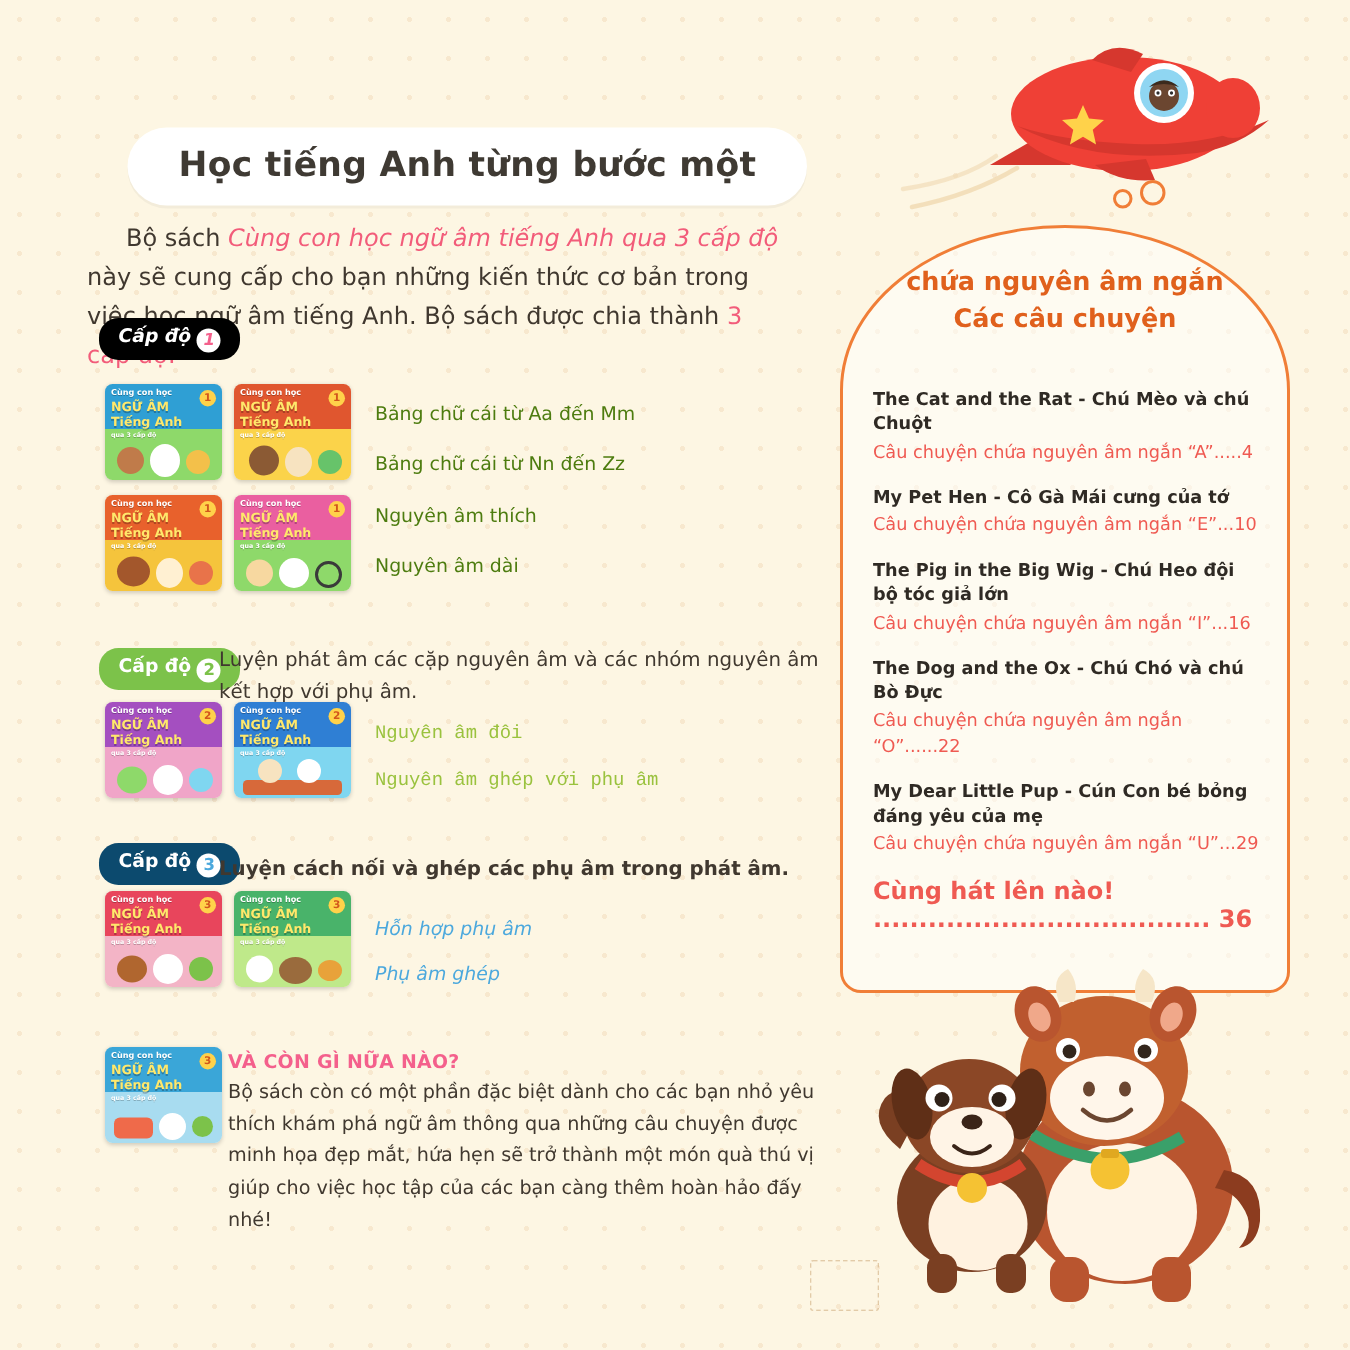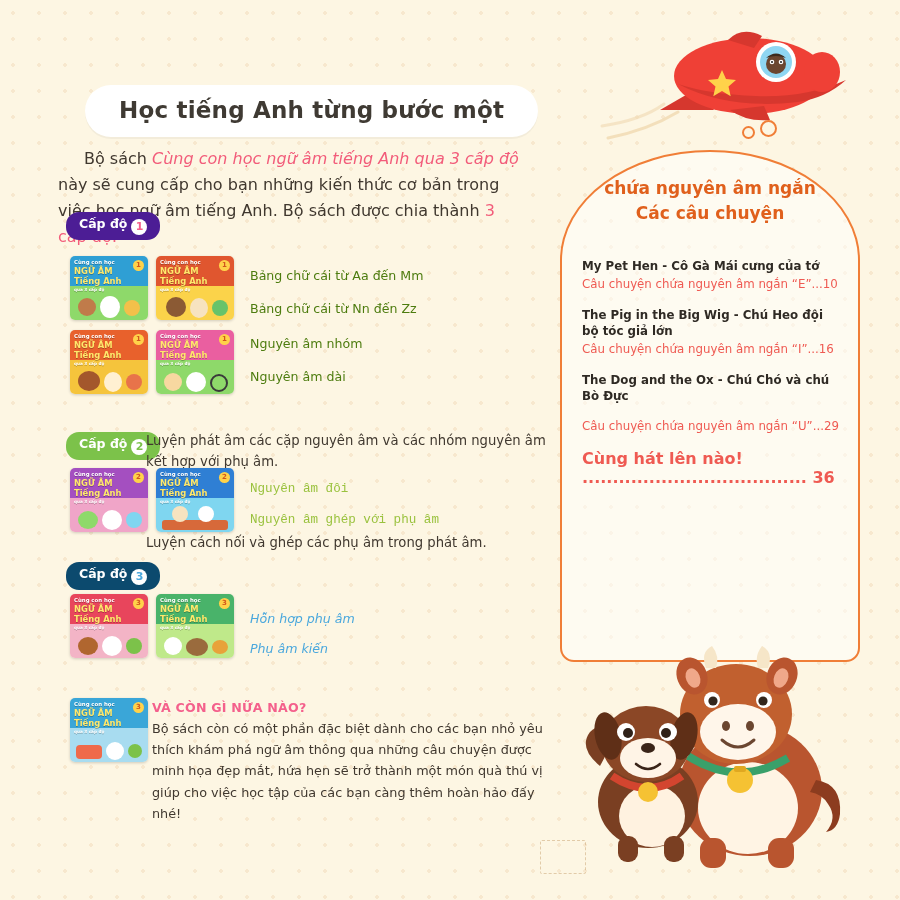--- a/index.html
+++ b/index.html
@@ -45,21 +45,21 @@
   .lvl-row{ position:absolute; }
   .lvl-badge{
     display:inline-block; color:#fff; font-size:12.5px; font-weight:bold;
     border-radius:13px; padding:4px 13px 5px 13px; white-space:nowrap;
   }
   .lvl-badge .num{
     display:inline-block; background:#fff; color:inherit; border-radius:50%;
     width:16px; height:16px; line-height:16px; text-align:center; font-size:11px;
     margin-left:4px; vertical-align:-2px;
   }
-  .b1{ background:#4c1d95; } .b1 .num{ color:#f4608c; }
+  .b1{ background:#000000;font-style:italic; } .b1 .num{ color:#f4608c; }
   .b2{ background:#7cc24a; } .b2 .num{ color:#7cc24a; }
   .b3{ background:#0c4a6e; } .b3 .num{ color:#4ba8dd; }
   .lvl-text{
     position:absolute; font-size:13.2px; line-height:1.6; color:#40382f;
   }
 
   
   .cover{
     position:absolute; width:78px; height:64px; border-radius:5px;
     overflow:hidden; box-shadow:0 1px 3px rgba(0,0,0,.18);
@@ -228,21 +228,21 @@
     <div class="band" style="background:#ea5fa0"></div>
     <div class="ttl"><span>Cùng con học</span><span class="big">NGỮ ÂM</span><span class="big">Tiếng Anh</span><span class="sub">qua 3 cấp độ</span></div>
     <div class="badge">1</div>
     <div class="blob" style="left:8px;bottom:3px;width:18px;height:18px;background:#f7d8a0"></div>
     <div class="blob" style="left:30px;bottom:2px;width:20px;height:20px;background:#fff"></div>
     <div class="blob" style="left:54px;bottom:2px;width:18px;height:18px;border:2px solid #3a3a3a;background:transparent"></div>
   </div>
 
   <div class="cover-label lab-pink" style="left:250px; top:268px;">Bảng chữ cái từ Aa đến Mm</div>
   <div class="cover-label lab-pink" style="left:250px; top:301px;">Bảng chữ cái từ Nn đến Zz</div>
-  <div class="cover-label lab-pink" style="left:250px; top:336px;">Nguyên âm nhóm</div>
+  <div class="cover-label lab-pink" style="left:250px; top:336px;">Nguyên âm thích</div>
   <div class="cover-label lab-pink" style="left:250px; top:369px;">Nguyên âm dài</div>
 
   <div class="lvl-row" style="left:66px; top:432px;">
     <span class="lvl-badge b2">
       <span>Cấp độ</span><span class="num">2</span>
     </span>
   </div>
   <div class="lvl-text" style="left:146px; top:430px; width:400px;">Luyện phát âm các cặp nguyên âm và các nhóm nguyên âm kết hợp với phụ âm.</div>
 
   <div class="cover" style="left:70px; top:468px;">
@@ -265,21 +265,21 @@
   </div>
 
   <div class="cover-label lab-green" style="left:250px; top:482px;">Nguyên âm đôi</div>
   <div class="cover-label lab-green" style="left:250px; top:513px;">Nguyên âm ghép với phụ âm</div>
 
   <div class="lvl-row" style="left:66px; top:562px;">
     <span class="lvl-badge b3">
       <span>Cấp độ</span><span class="num">3</span>
     </span>
   </div>
-  <div class="lvl-text" style="left:146px; top:532px; width:400px;">Luyện cách nối và ghép các phụ âm trong phát âm.</div>
+  <div class="lvl-text" style="left:146px; top:569px; width:400px;font-weight:bold;">Luyện cách nối và ghép các phụ âm trong phát âm.</div>
 
   <div class="cover" style="left:70px; top:594px;">
     <div class="scene" style="background:#f3b4c6"></div>
     <div class="band" style="background:#e8455c"></div>
     <div class="ttl"><span>Cùng con học</span><span class="big">NGỮ ÂM</span><span class="big">Tiếng Anh</span><span class="sub">qua 3 cấp độ</span></div>
     <div class="badge">3</div>
     <div class="blob" style="left:8px;bottom:3px;width:20px;height:18px;background:#b0662f"></div>
     <div class="blob" style="left:32px;bottom:2px;width:20px;height:20px;background:#fff"></div>
     <div class="blob" style="left:56px;bottom:4px;width:16px;height:16px;background:#7cc24a"></div>
   </div>
@@ -287,61 +287,71 @@
     <div class="scene" style="background:#bfe98a"></div>
     <div class="band" style="background:#49b36a"></div>
     <div class="ttl"><span>Cùng con học</span><span class="big">NGỮ ÂM</span><span class="big">Tiếng Anh</span><span class="sub">qua 3 cấp độ</span></div>
     <div class="badge">3</div>
     <div class="blob" style="left:8px;bottom:3px;width:18px;height:18px;background:#fff"></div>
     <div class="blob" style="left:30px;bottom:2px;width:22px;height:18px;background:#9a6b3d"></div>
     <div class="blob" style="left:56px;bottom:4px;width:16px;height:14px;background:#e8a23a"></div>
   </div>
 
   <div class="cover-label lab-blue" style="left:250px; top:611px;">Hỗn hợp phụ âm</div>
-  <div class="cover-label lab-blue" style="left:250px; top:641px;">Phụ âm kiến</div>
+  <div class="cover-label lab-blue" style="left:250px; top:641px;">Phụ âm ghép</div>
 
   <div class="cover" style="left:70px; top:698px;">
     <div class="scene" style="background:#a8dcf0"></div>
     <div class="band" style="background:#3aa6d8"></div>
     <div class="ttl"><span>Cùng con học</span><span class="big">NGỮ ÂM</span><span class="big">Tiếng Anh</span><span class="sub">qua 3 cấp độ</span></div>
     <div class="badge">3</div>
     <div class="blob" style="left:6px;bottom:3px;width:26px;height:14px;border-radius:4px;background:#ef6a4a"></div>
     <div class="blob" style="left:36px;bottom:2px;width:18px;height:18px;background:#fff"></div>
     <div class="blob" style="left:58px;bottom:4px;width:14px;height:14px;background:#7cc24a"></div>
   </div>
   <div class="note-title">VÀ CÒN GÌ NỮA NÀO?</div>
   <div class="note-body">Bộ sách còn có một phần đặc biệt dành cho các bạn nhỏ yêu thích khám phá ngữ âm thông qua những câu chuyện được minh họa đẹp mắt, hứa hẹn sẽ trở thành một món quà thú vị giúp cho việc học tập của các bạn càng thêm hoàn hảo đấy nhé!</div>
 
   <div class="toc">
     <div class="toc-h">
       <div>chứa nguyên âm ngắn</div>
       <div>Các câu chuyện</div>
     </div>
     <div class="toc-list">
 
+      <div class="toc-item">
+        <div class="en">The Cat and the Rat - Chú Mèo và chú Chuột</div>
+        <div class="vi">
+          <span>Câu chuyện chứa nguyên âm ngắn “A”</span><span>.....</span><span>4</span>
+        </div>
+      </div>
 
       <div class="toc-item">
         <div class="en">My Pet Hen - Cô Gà Mái cưng của tớ</div>
         <div class="vi">
           <span>Câu chuyện chứa nguyên âm ngắn “E”</span><span>...</span><span>10</span>
         </div>
       </div>
 
       <div class="toc-item">
         <div class="en">The Pig in the Big Wig - Chú Heo đội bộ tóc giả lớn</div>
         <div class="vi">
           <span>Câu chuyện chứa nguyên âm ngắn “I”</span><span>...</span><span>16</span>
         </div>
       </div>
 
       <div class="toc-item">
         <div class="en">The Dog and the Ox - Chú Chó và chú Bò Đực</div>
+        <div class="vi">
+          <span>Câu chuyện chứa nguyên âm ngắn “O”</span><span>......</span><span>22</span>
+        </div>
       </div>
 
       <div class="toc-item">
+        <div class="en">My Dear Little Pup - Cún Con bé bỏng đáng yêu của mẹ</div>
         <div class="vi">
           <span>Câu chuyện chứa nguyên âm ngắn “U”</span><span>...</span><span>29</span>
         </div>
       </div>
 
       <div class="sing">
         <span>Cùng hát lên nào!</span>
         <span>.....................................</span>
         <span>36</span>
       </div>

